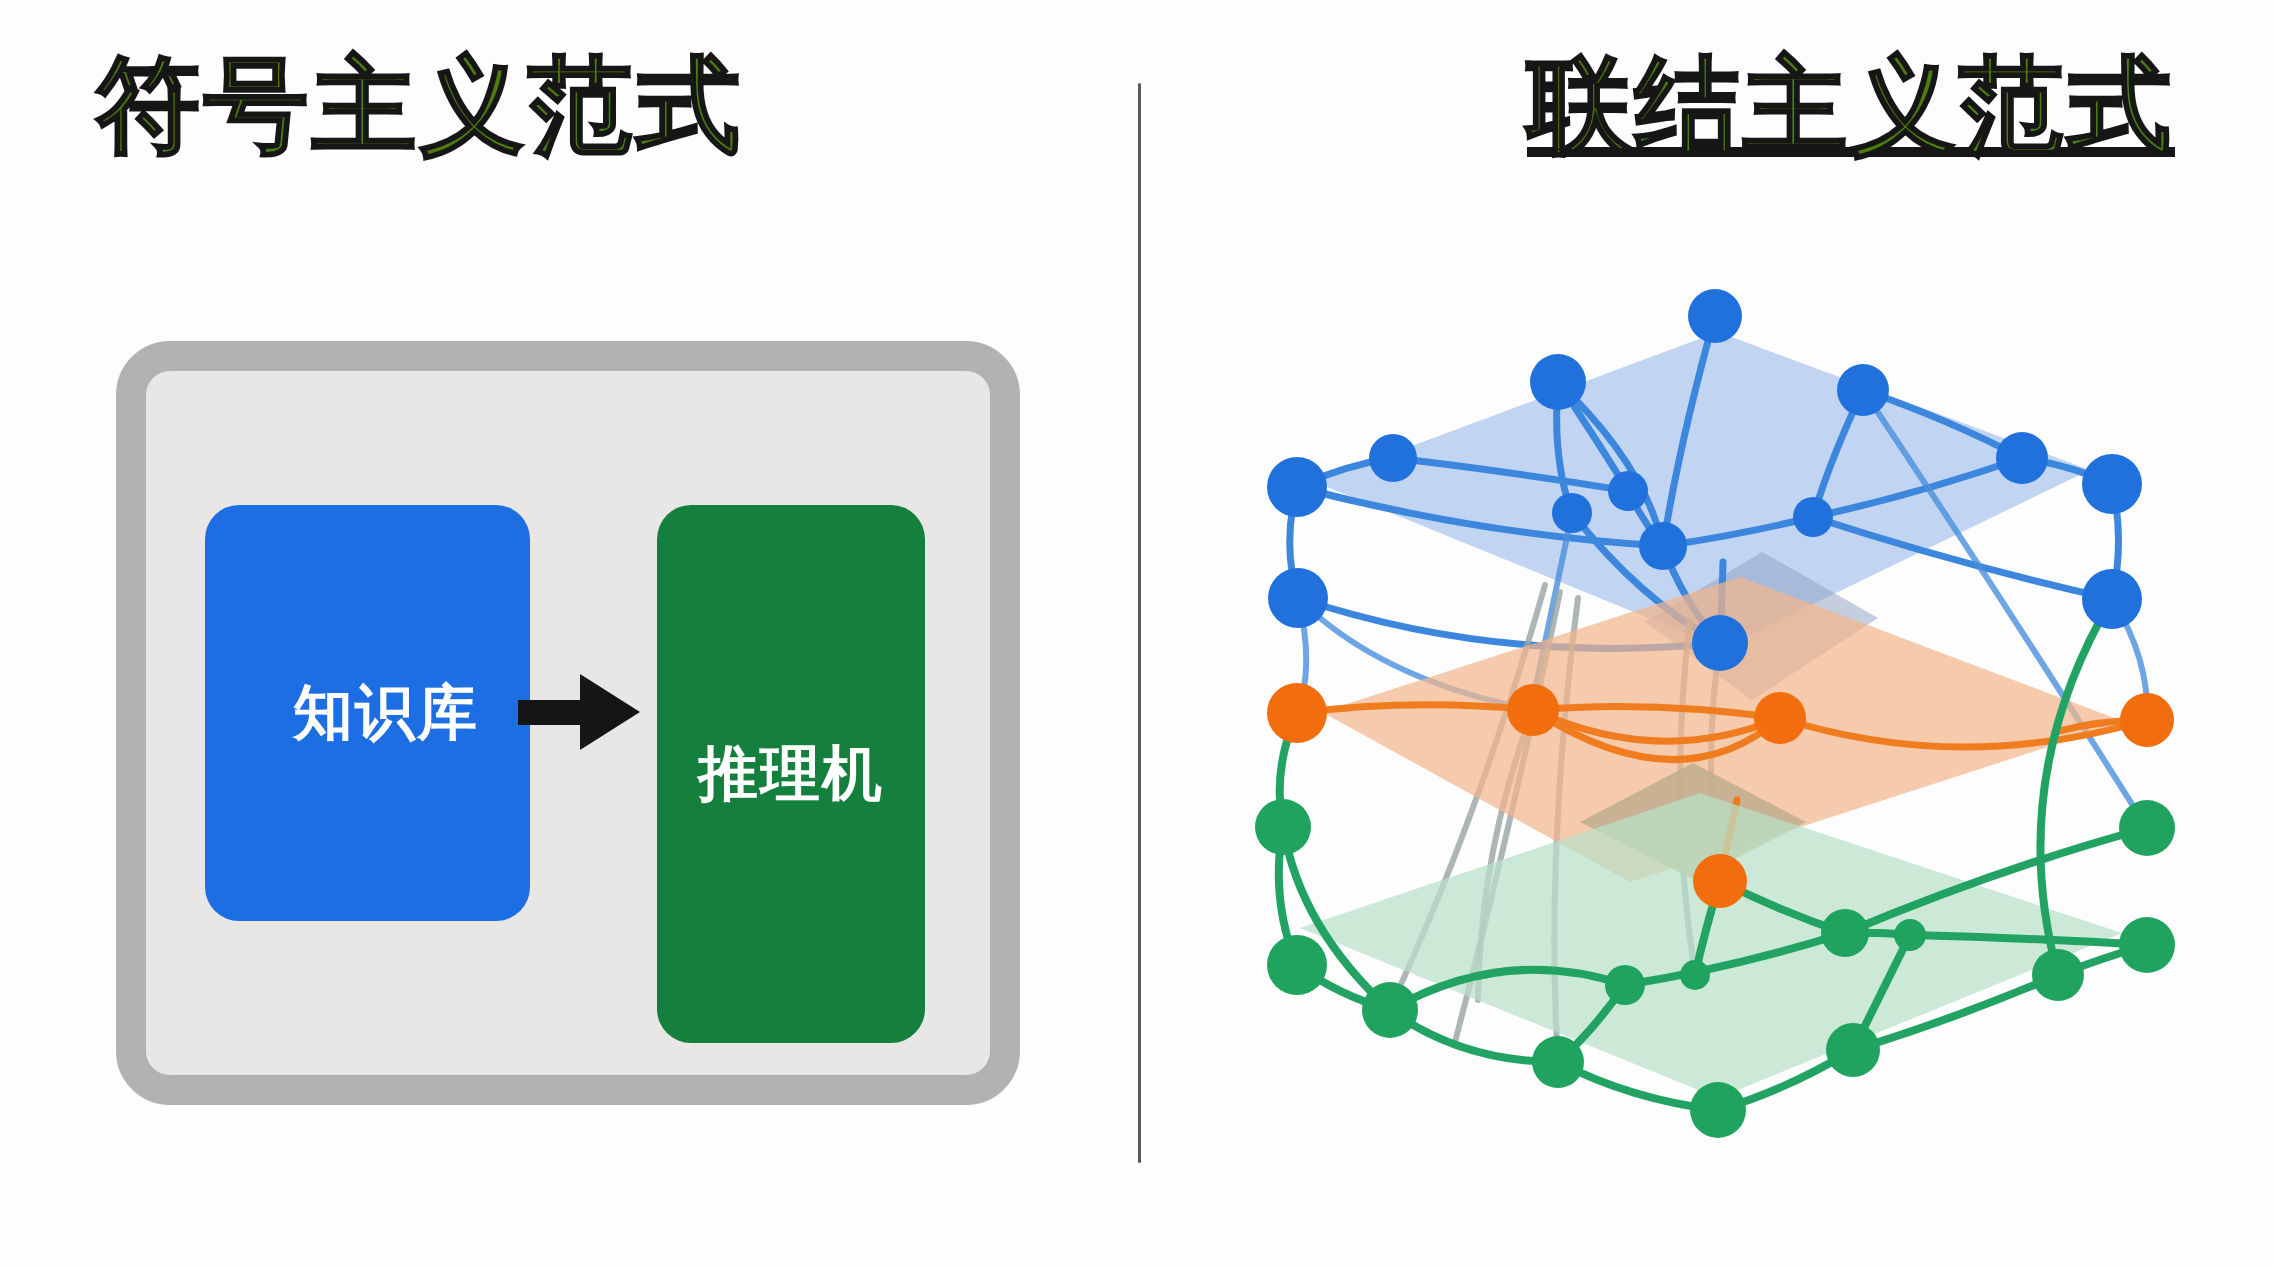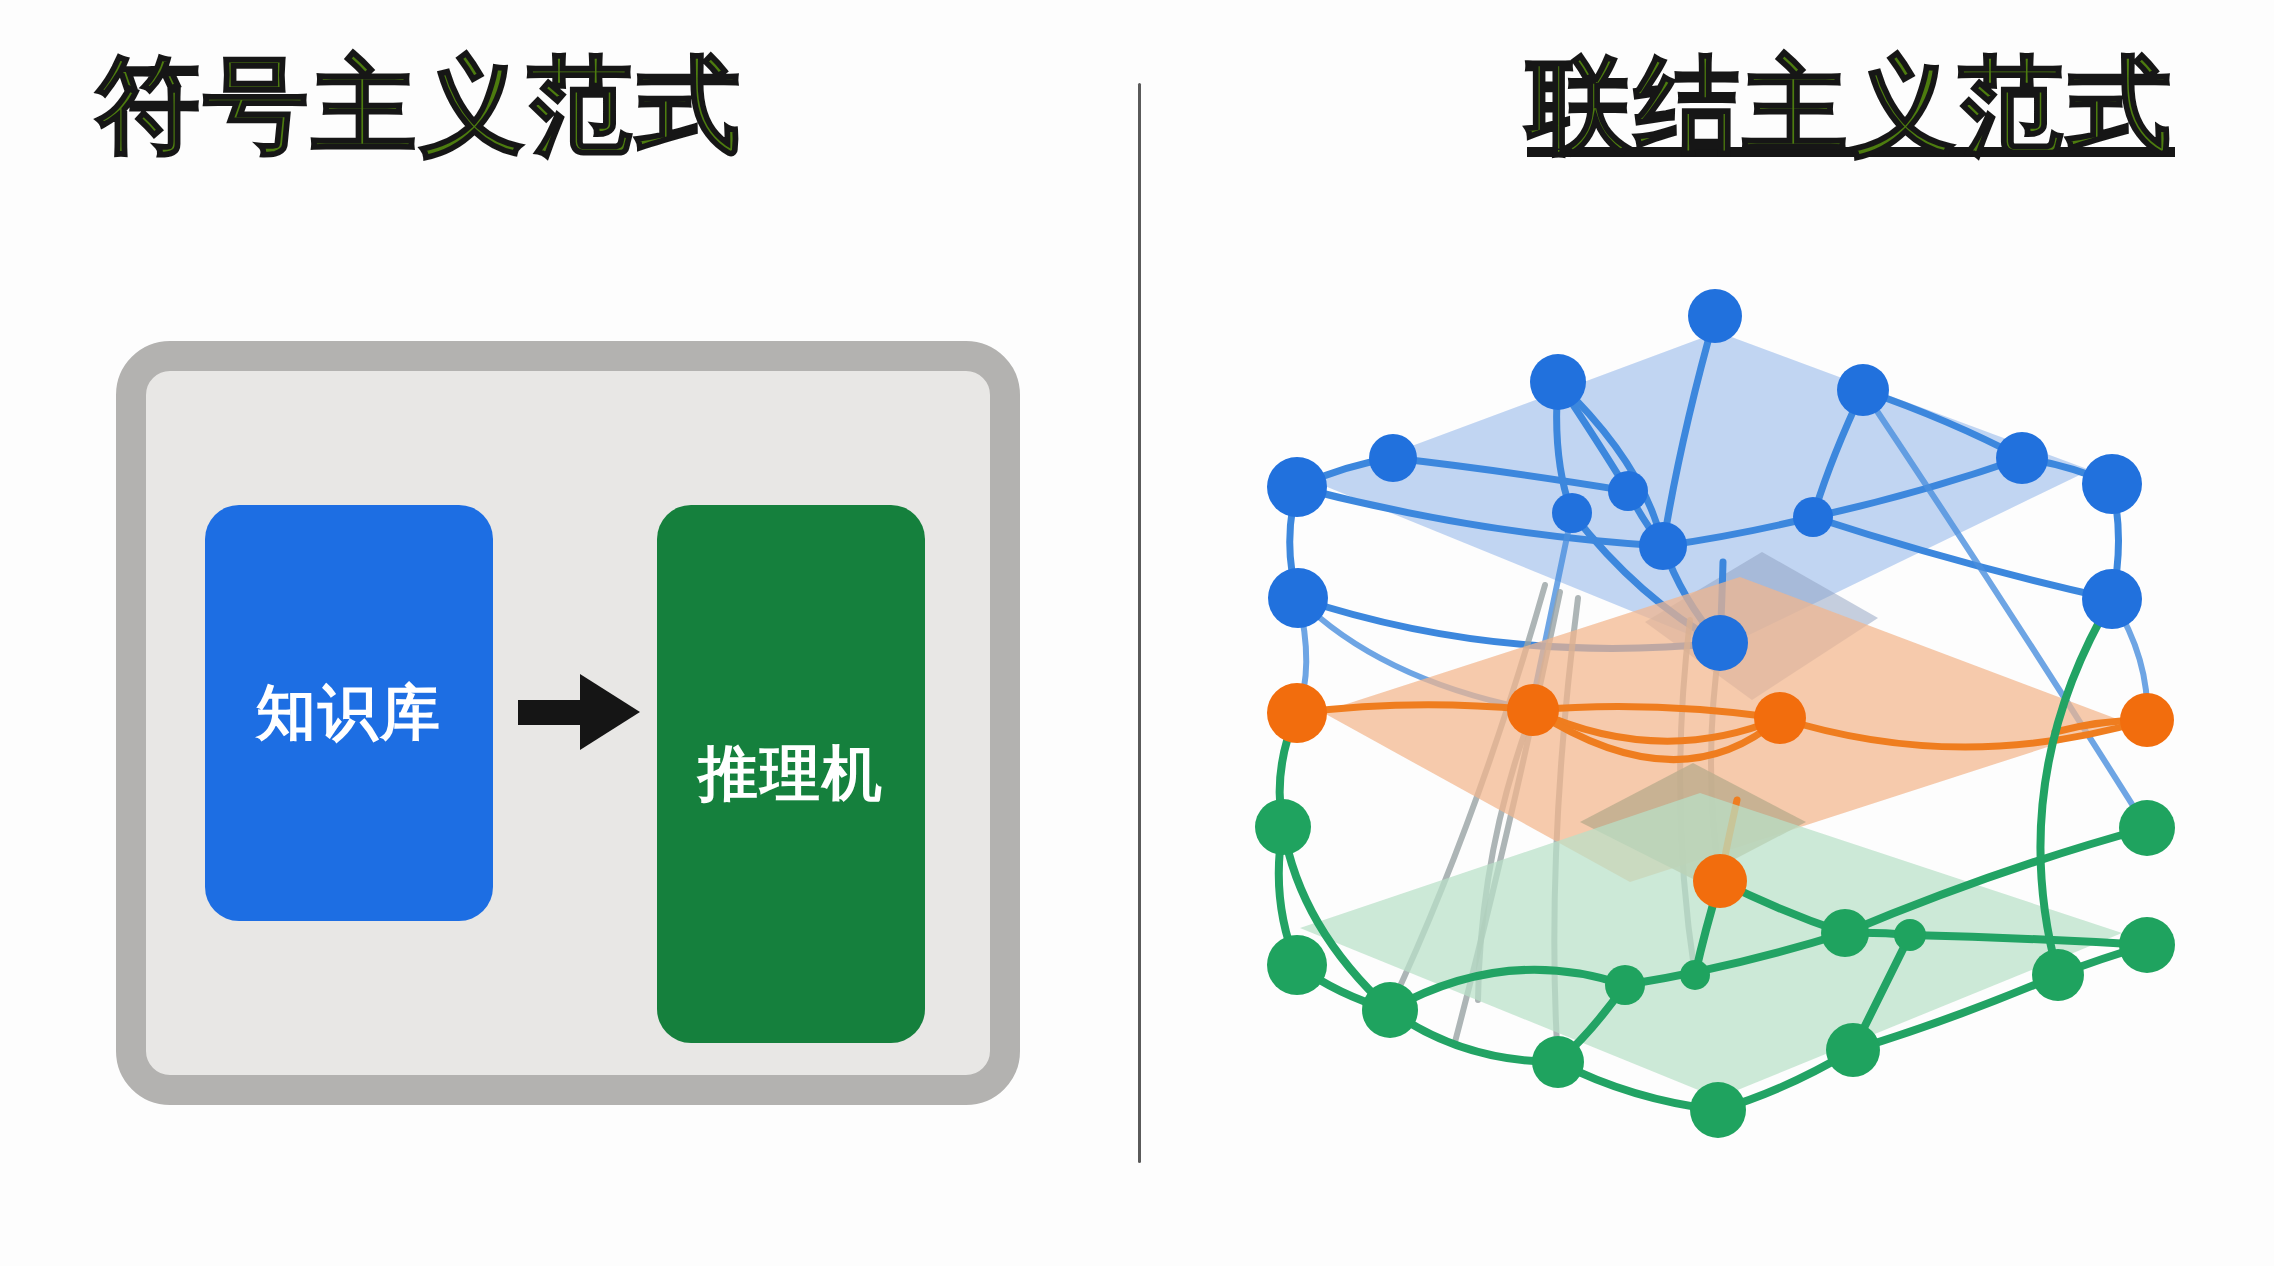--- a/index.html
+++ b/index.html
@@ -17,21 +17,21 @@
        background:#5a5a5a;border-radius:2px;}
 
   .symbolic-container{position:absolute;left:116px;top:341px;width:904px;height:764px;
        box-sizing:border-box;border:30px solid #b3b2b0;border-radius:54px;
        background:#e8e7e5;}
 
   .kb-box,.engine-box{position:absolute;border-radius:34px;display:flex;
        flex-direction:column;align-items:center;justify-content:center;
        color:#ffffff;font-weight:700;font-size:60px;letter-spacing:2px;
        text-align:center;line-height:80px;}
-  .kb-box{left:205px;top:505px;width:288px;height:416px;background:#1d6ee3;}
+  .kb-box{left:205px;top:505px;width:288px;height:416px;background:#1d6ee3;padding-left:37px;}
   .engine-box{left:657px;top:505px;width:268px;height:538px;background:#15803d;}
 
   .arrow{position:absolute;left:518px;top:672px;width:132px;height:80px;}
   .arrow-shaft{position:absolute;left:0;top:28px;width:68px;height:25px;background:#151515;}
   .arrow-head{position:absolute;left:62px;top:2px;width:0;height:0;
        border-top:38px solid transparent;border-bottom:38px solid transparent;
        border-left:60px solid #151515;}
 
   svg.network{position:absolute;left:0;top:0;}
 </style>

